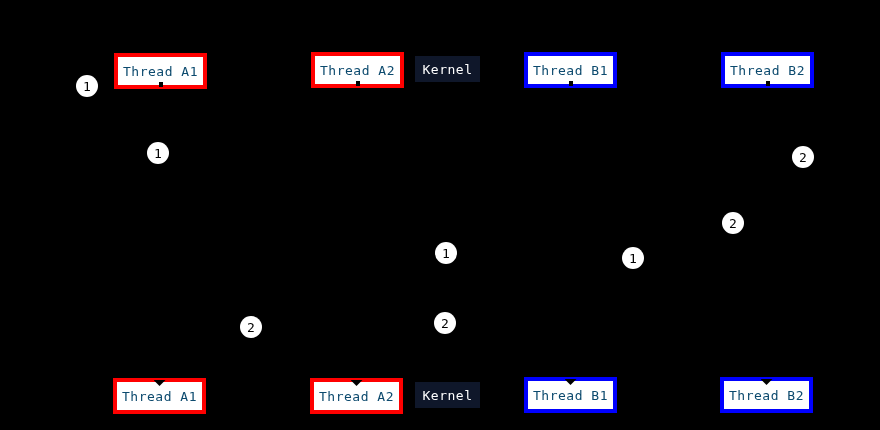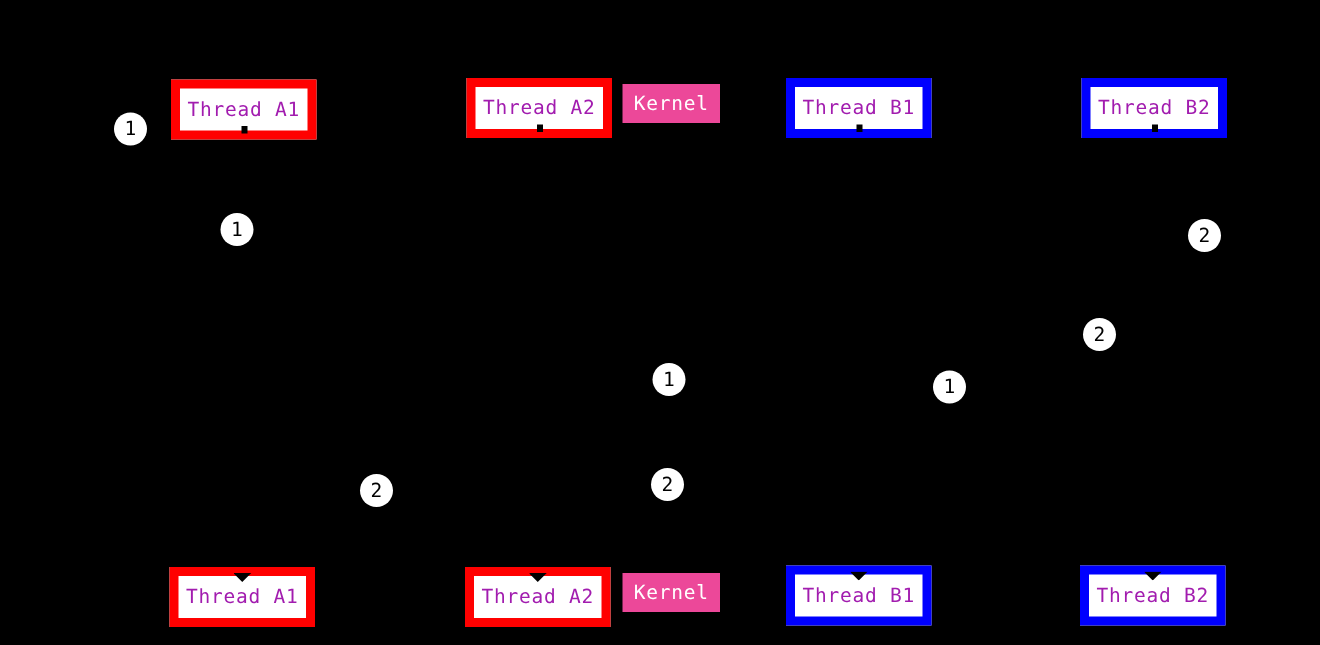--- a/index.html
+++ b/index.html
@@ -13,36 +13,36 @@
     height: 430px;
     background: #000000;
     overflow: hidden;
     font-family: "DejaVu Sans Mono", monospace;
   }
   .box {
     position: absolute;
     width: 85px;
     height: 28px;
     background: #ffffff;
-    border: 6px solid #a3a3a3;
+    border: 4px solid #a3a3a3;
     display: flex;
     align-items: center;
     justify-content: center;
     font-size: 13px;
     letter-spacing: 0.5px;
-    color: #a21caf;
+    color: #0c4a6e;
     box-sizing: content-box;
   }
   .box.thread-a { border-color: #ff0000; }
   .box.thread-b { border-color: #0000ff; margin-left: 31px; }
   .box.kernel {
     width: 65px;
     height: 26px;
     border: none;
-    background: #ec4899;
+    background: #0f172a;
     color: #ffffff;
   }
   
   .tick-bottom {
     position: absolute;
     left: 50%;
     bottom: -2px;
     transform: translateX(-50%);
     width: 4px;
     height: 5px;

